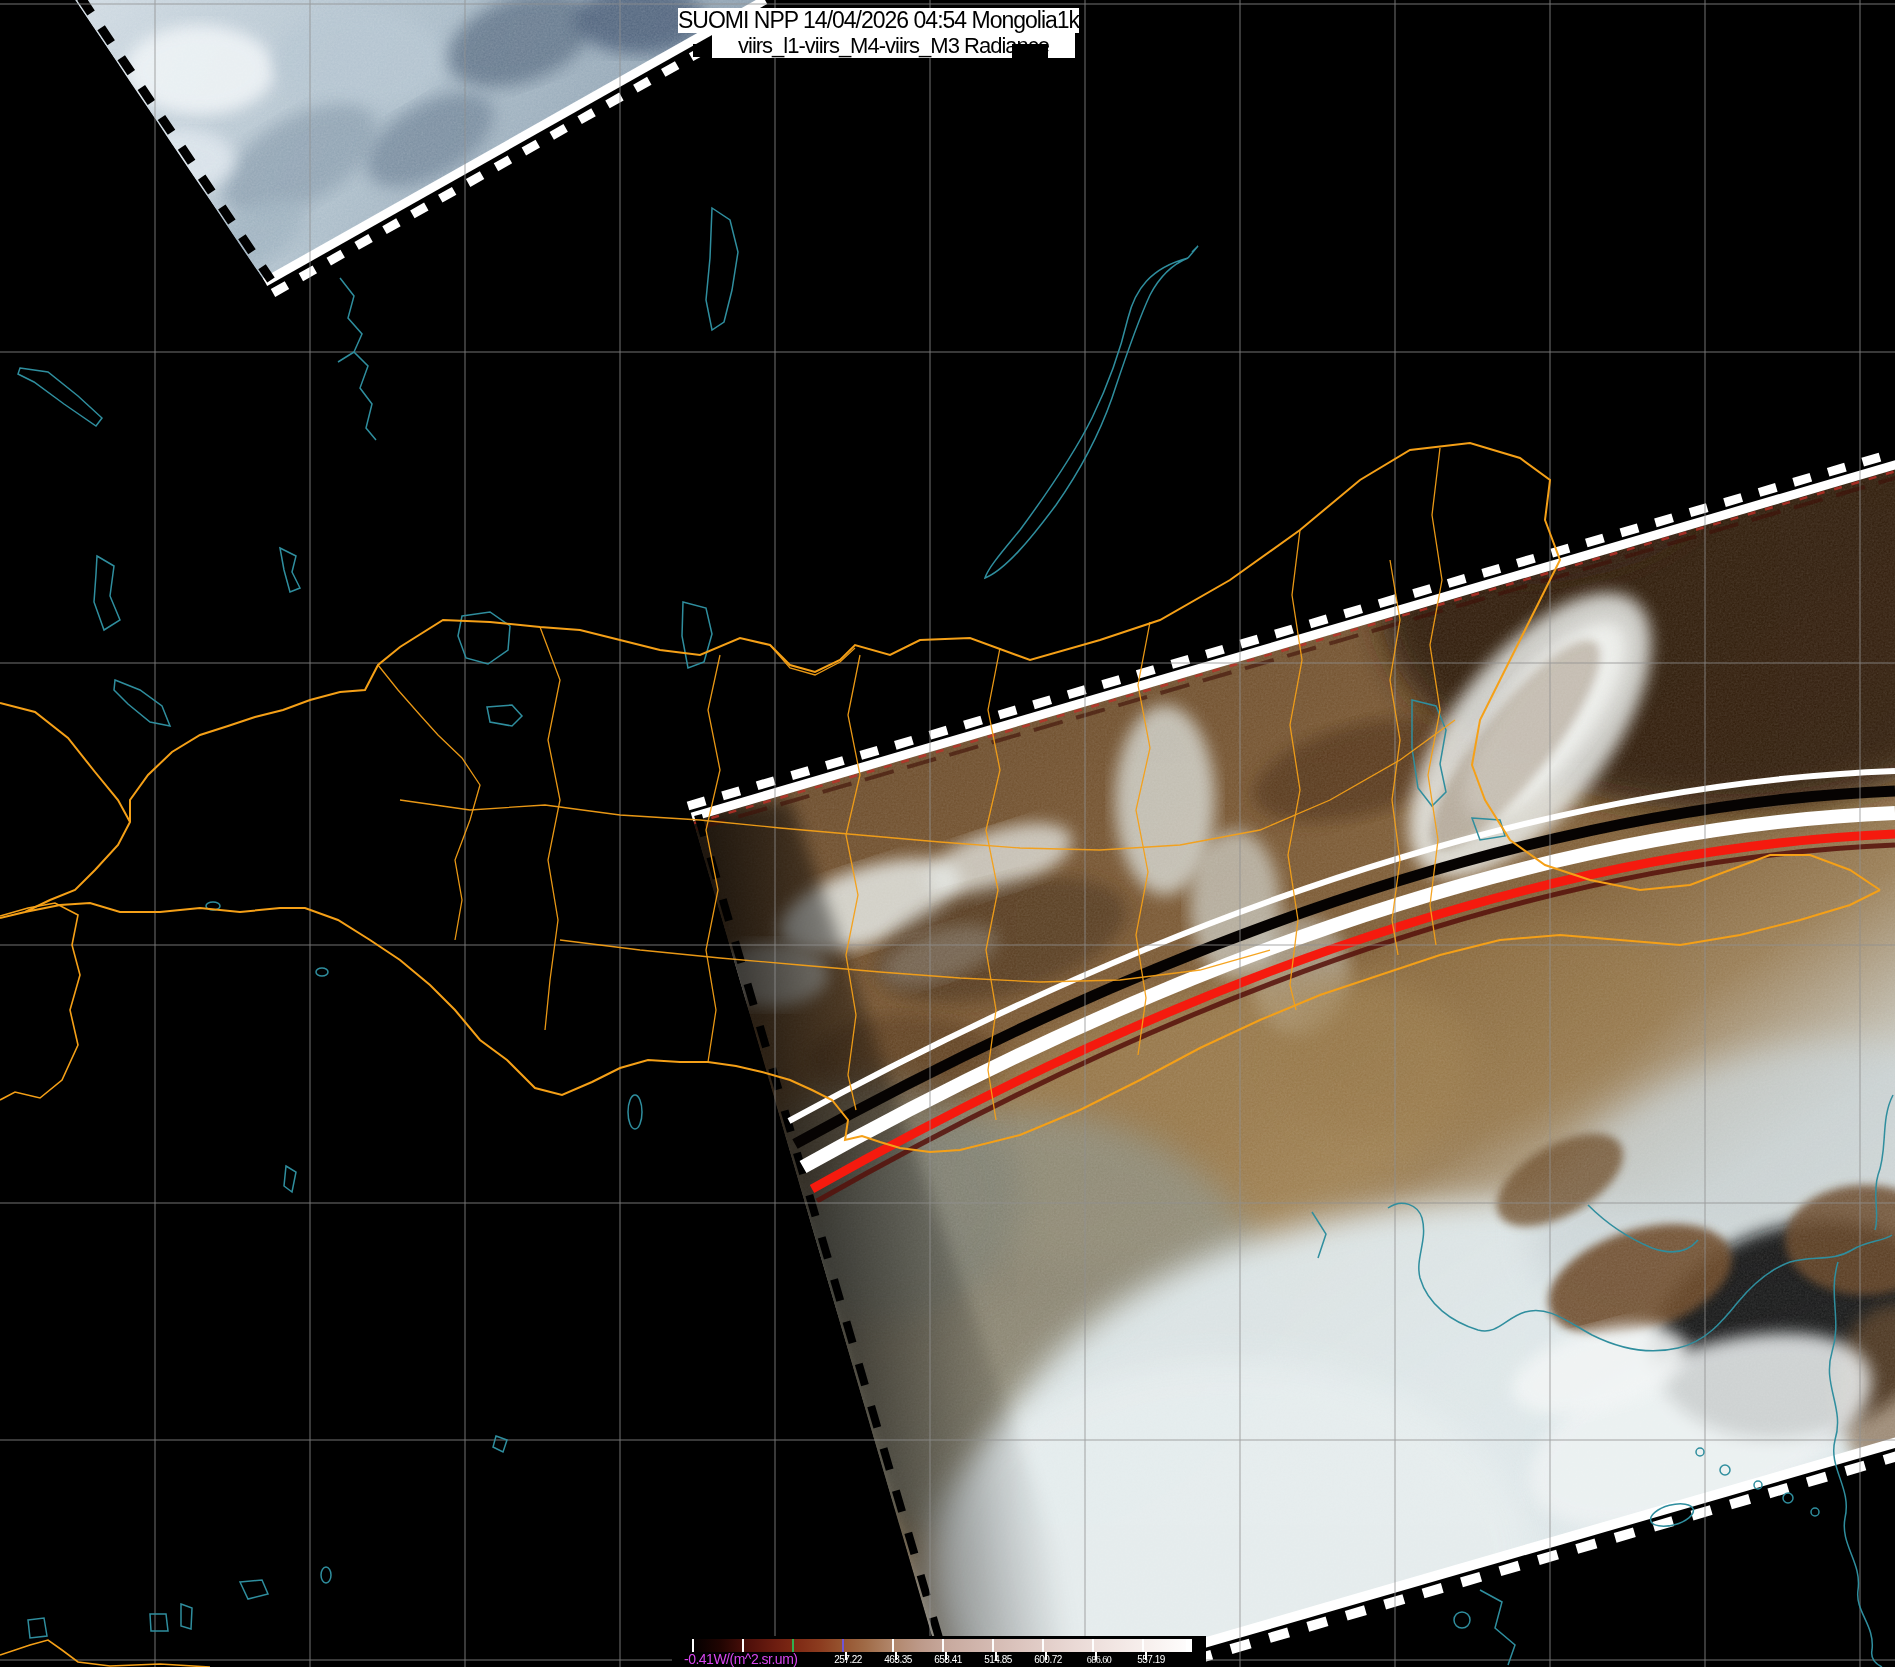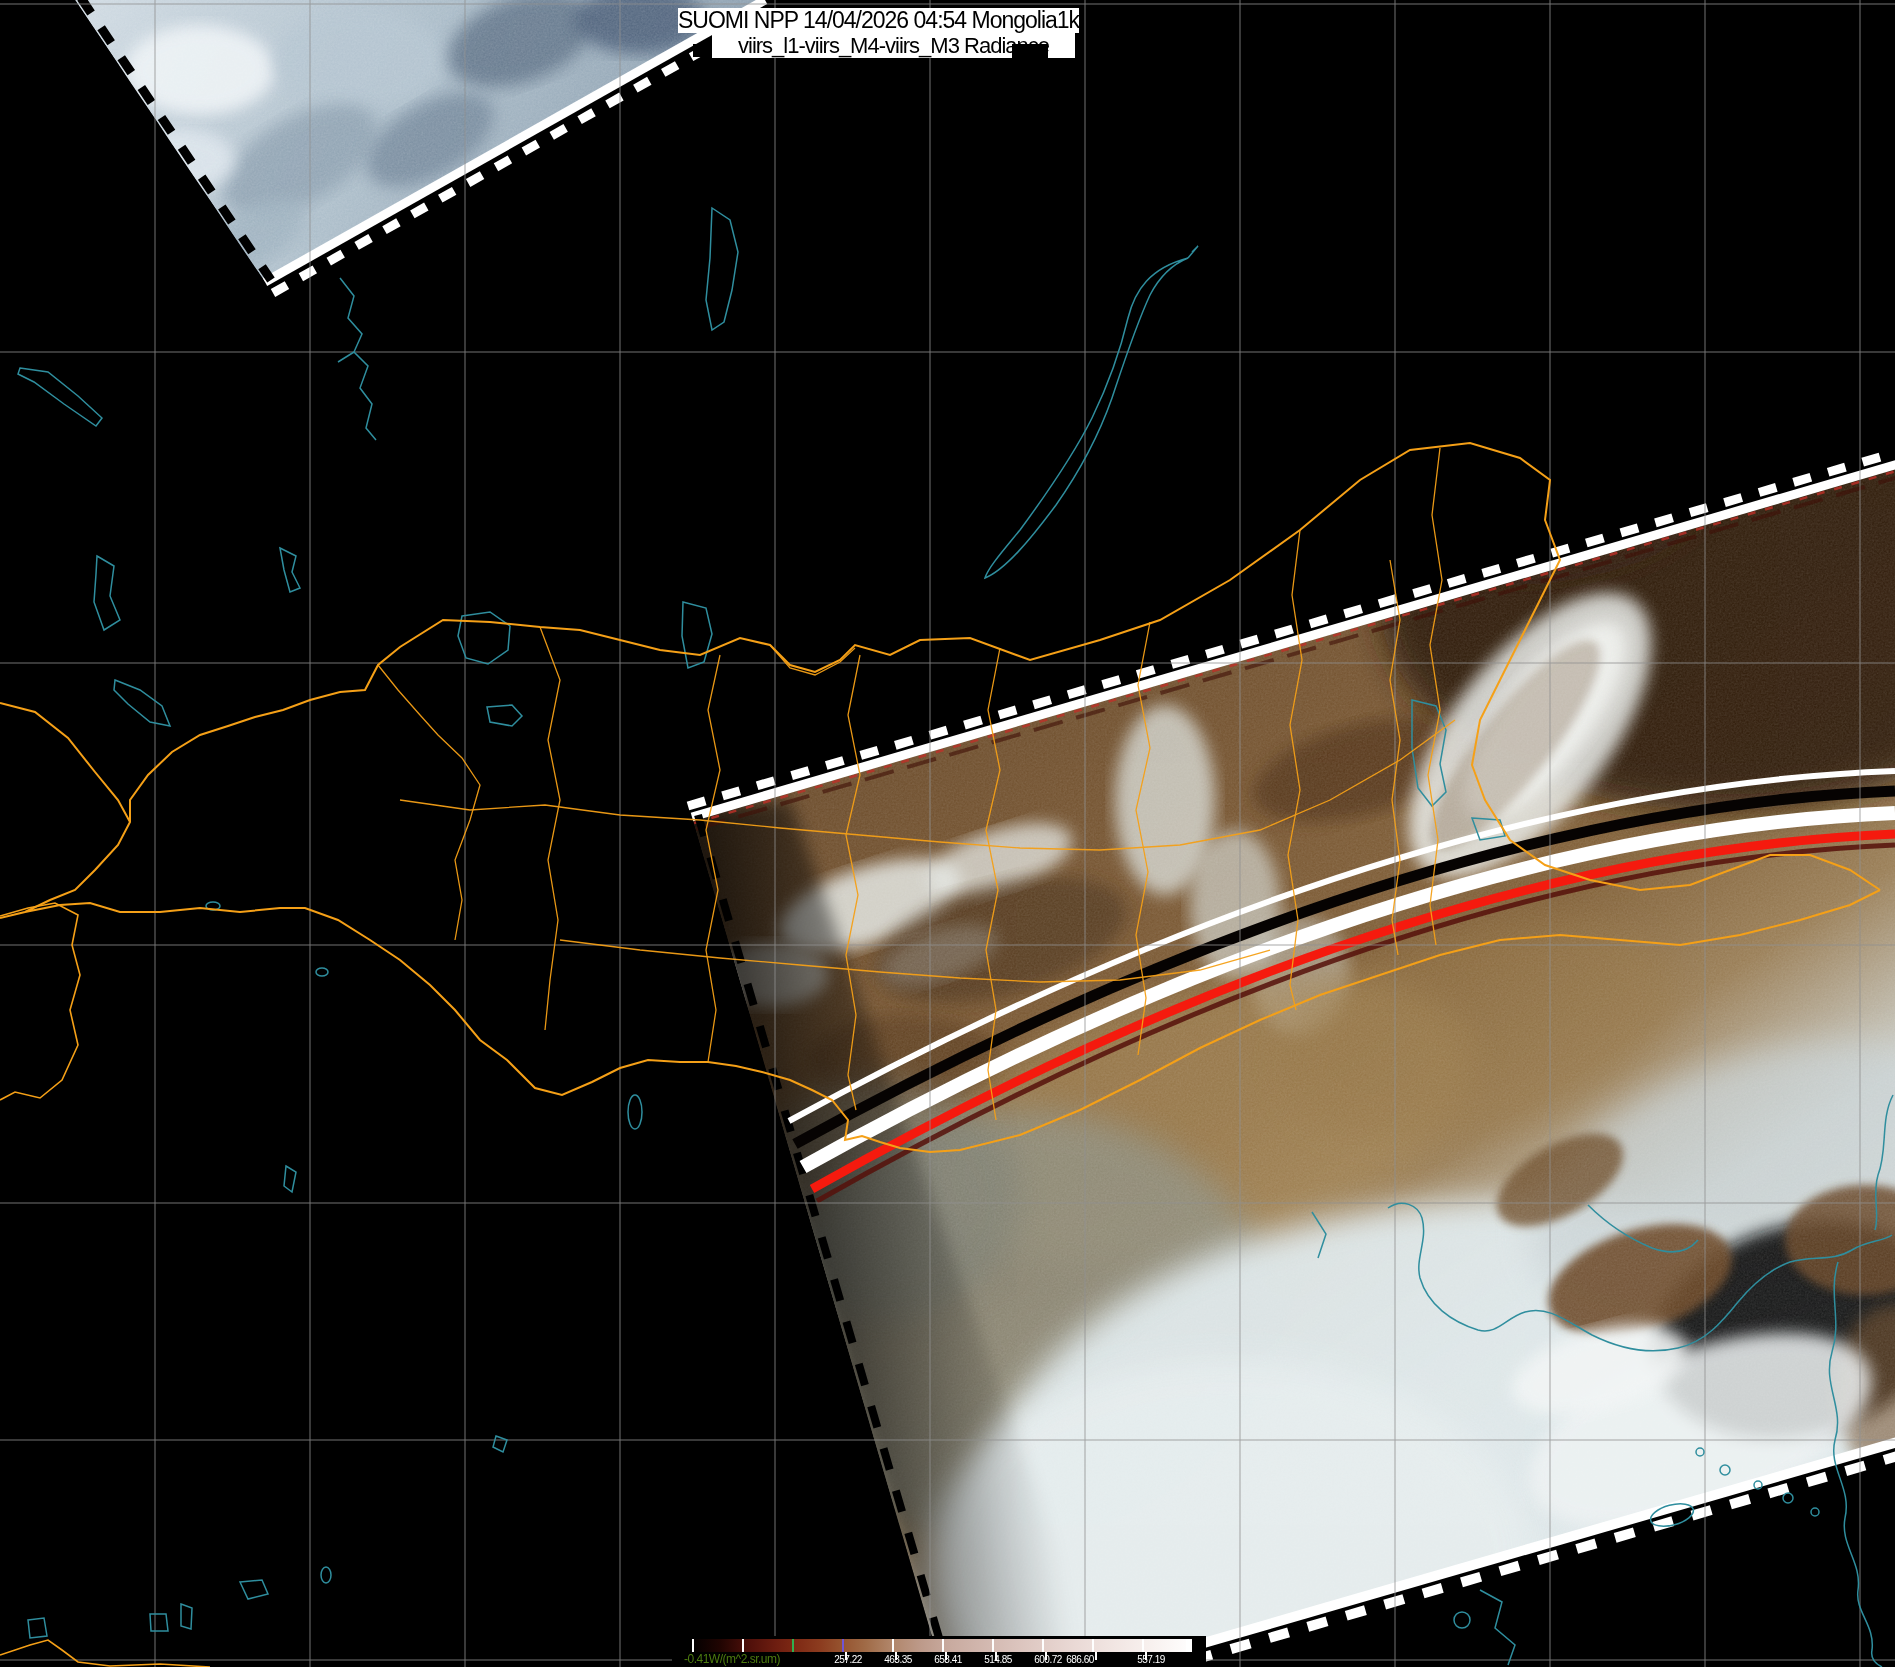--- a/index.html
+++ b/index.html
@@ -28,21 +28,21 @@
       #dfc9c3 68%,#e9d8d4 76%,#f1e5e2 84%,#f8f1ef 92%,#fffefe 100%);
   }
   .cbar-endcap{position:absolute;top:3px;width:6px;height:13px;background:#fff;}
   .cbar-tick{position:absolute;top:3px;width:2px;height:13px;}
   .cbar-subtick{position:absolute;top:16px;width:2px;height:8px;background:#fff;}
   .cbar-label{
     position:absolute;top:16px;color:#fff;font-size:10px;line-height:15px;
     transform:translateX(-50%);white-space:nowrap;letter-spacing:-0.5px;
   }
   .cbar-unit{
-    position:absolute;left:12px;top:16px;color:#4d7c0f;font-size:12px;line-height:15px;
+    position:absolute;left:12px;top:16px;color:#d946ef;font-size:14px;line-height:15px;
     white-space:nowrap;letter-spacing:-0.5px;
   }
 </style>
 </head>
 <body>
 
 <div class="canvas">
 
 <svg class="scene" width="1895" height="1667" viewBox="0 0 1895 1667">
   <defs>
@@ -303,18 +303,18 @@
         <div class="cbar-subtick" style="left: 473px;"></div>
       </div>
   <div class="cbar-endcap" style="left:514px"></div>
   <div class="cbar-unit">-0.41W/(m^2.sr.um)</div>
   <div id="cbar-labels">
         <span class="cbar-label" style="left: 176px;">257.22</span>
         <span class="cbar-label" style="left: 226px;">463.35</span>
         <span class="cbar-label" style="left: 276px;">658.41</span>
         <span class="cbar-label" style="left: 326px;">514.85</span>
         <span class="cbar-label" style="left: 376px;">600.72</span>
-        <span class="cbar-label" style="left: 408px;">686.60</span>
+        <span class="cbar-label" style="left: 427px; font-family: Liberation Serif, serif;">686.60</span>
         <span class="cbar-label" style="left: 479px;">557.19</span>
       </div>
 </div>
 
 </div>
 
 </body></html>

